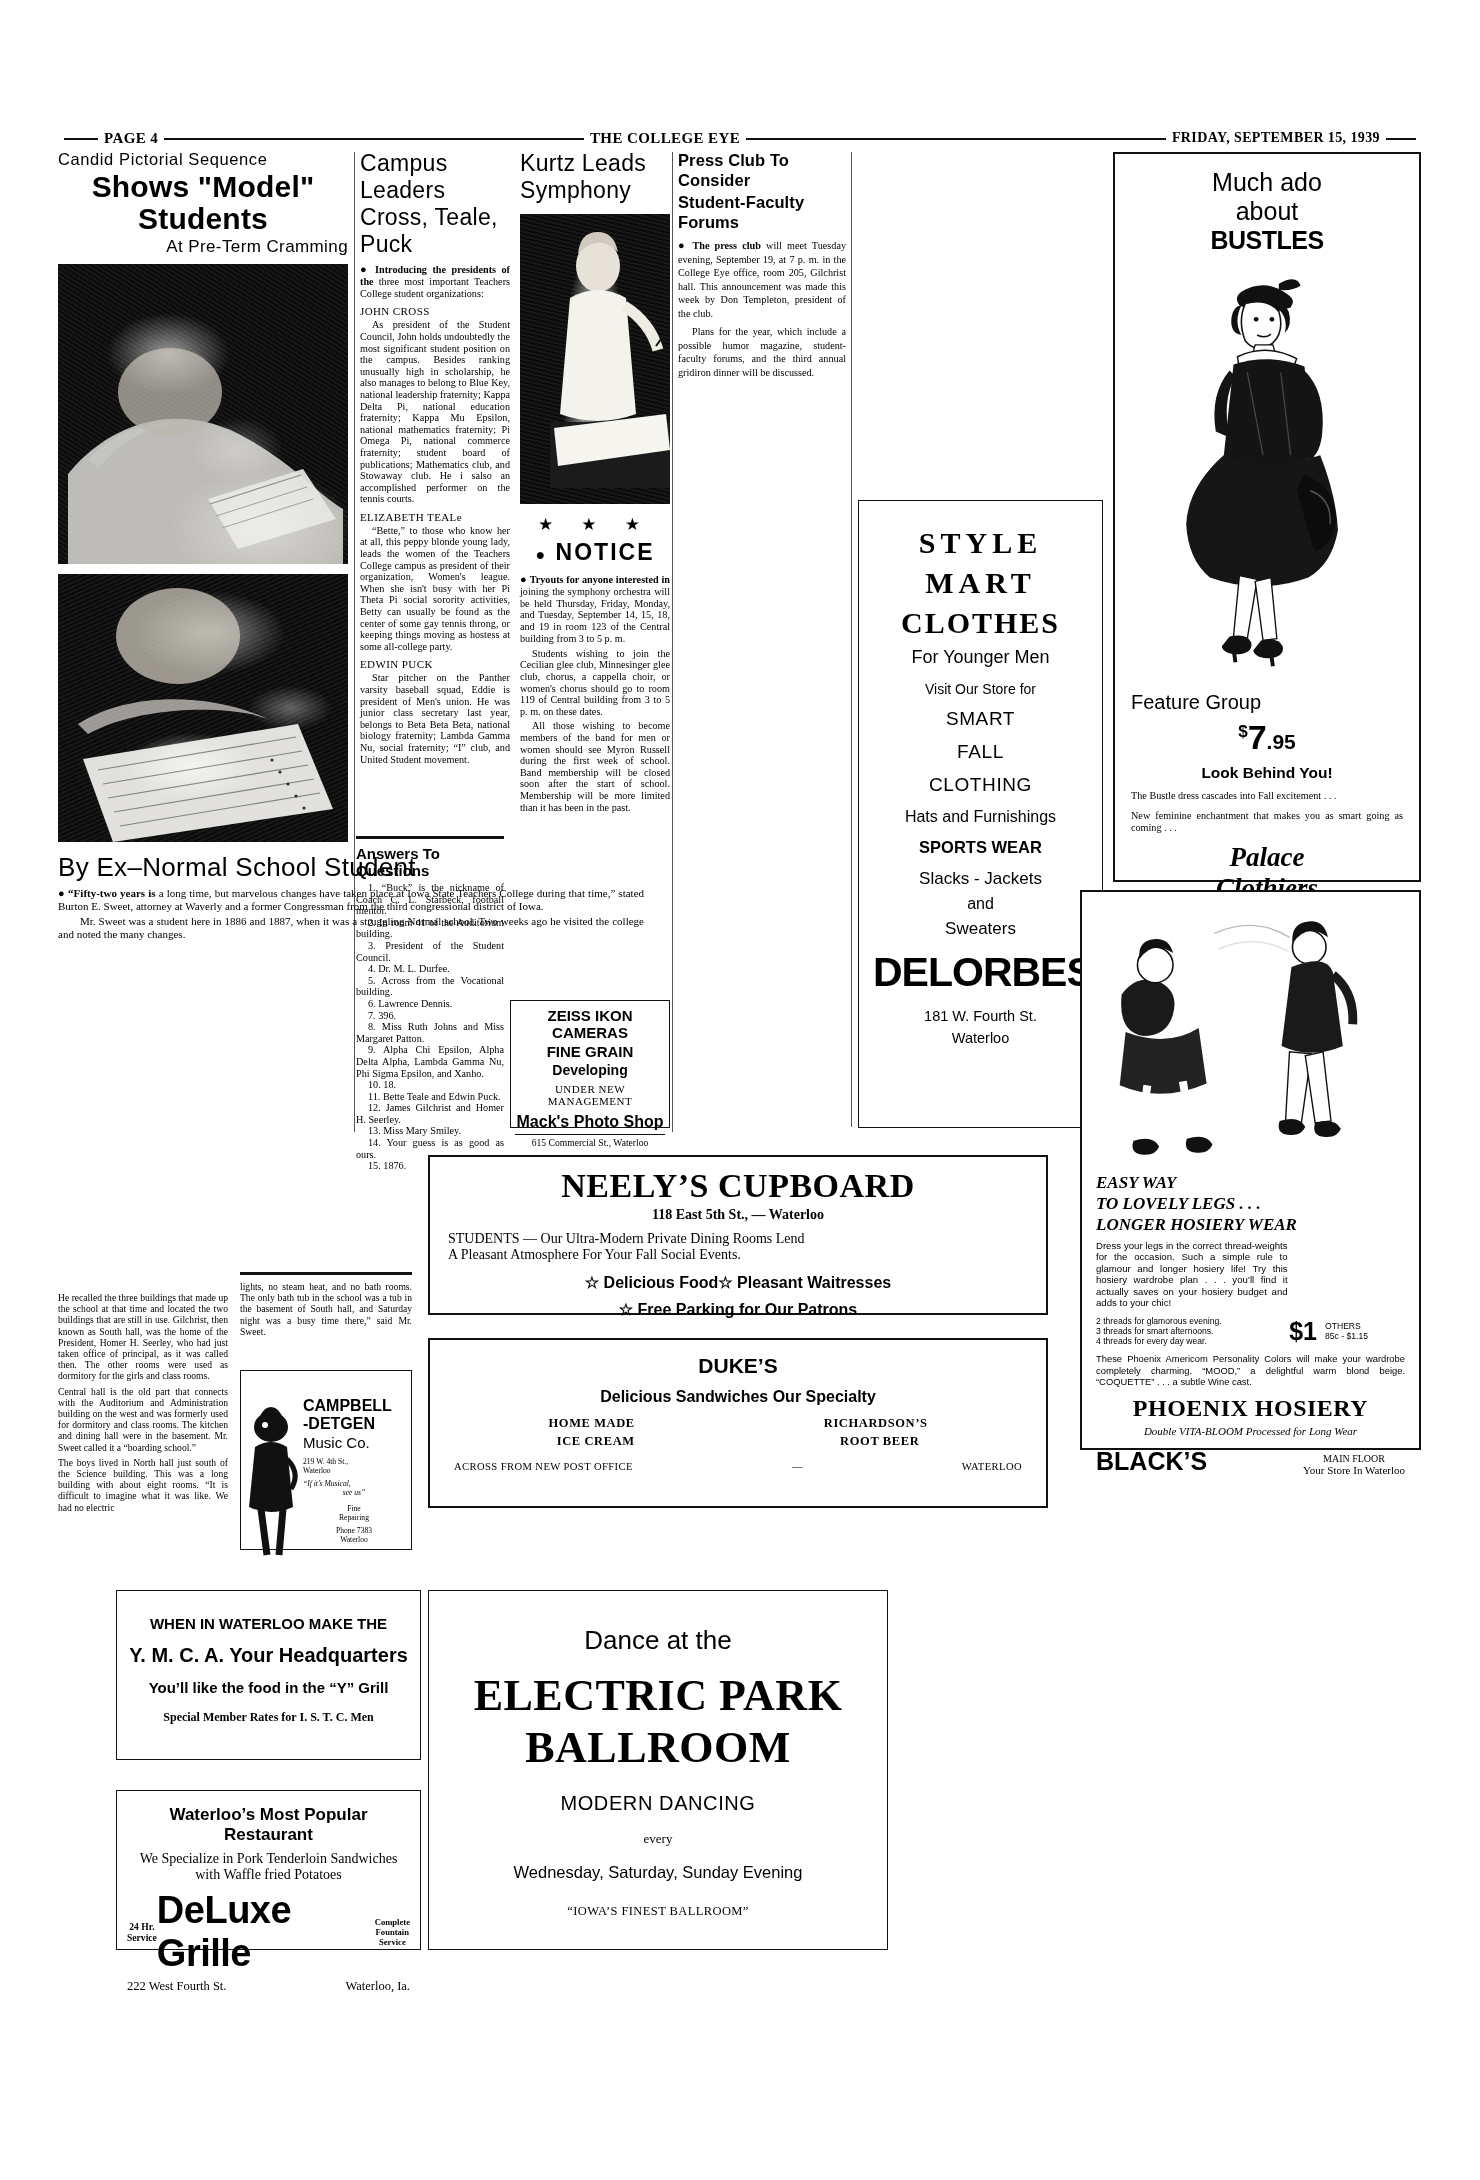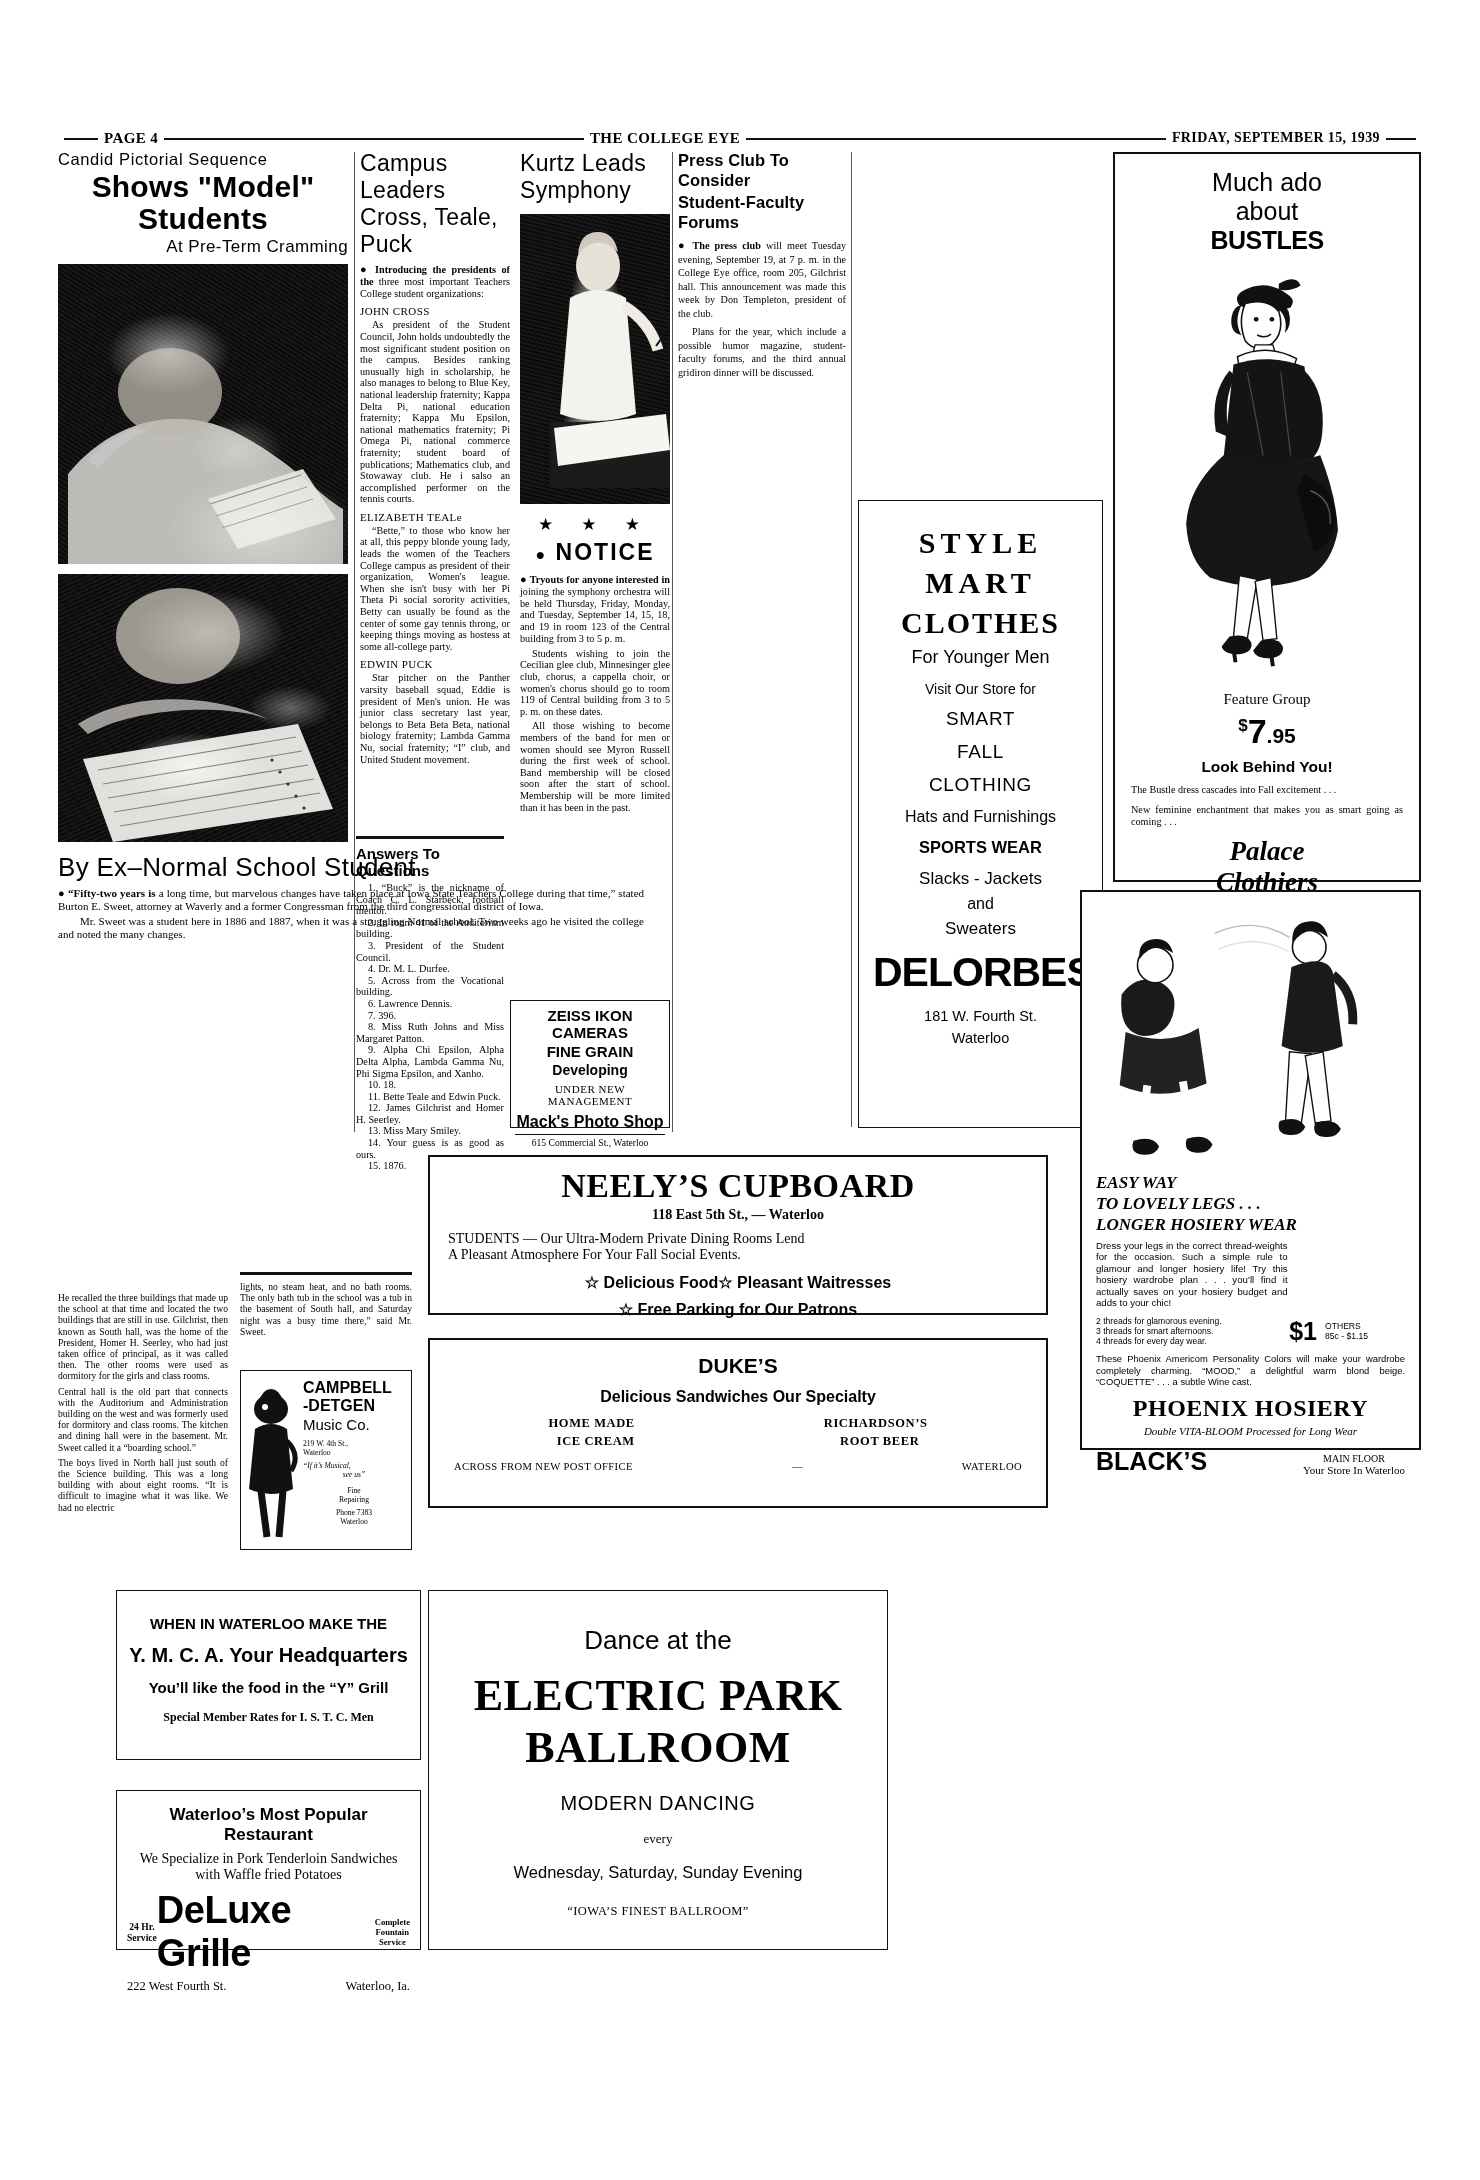--- a/index.html
+++ b/index.html
@@ -96,21 +96,21 @@
   .zeiss { font-family:"Liberation Sans", sans-serif; font-weight:700; font-size:15px; text-align:center; }
   .macks { font-family:"Liberation Sans", sans-serif; font-weight:700; font-size:16px; text-align:center;}
 
   .neely { font-family:"Liberation Serif", serif; font-weight:700; font-size:34px; text-align:center; letter-spacing:.5px;}
   .dukes { font-family:"Liberation Sans", sans-serif; font-weight:700; font-size:21px; text-align:center;}
   .epark { font-family:"Liberation Serif", serif; font-weight:700; font-size:44px; text-align:center; letter-spacing:.5px; line-height:52px;}
   .deluxe{ font-family:"Liberation Sans", sans-serif; font-weight:700; font-size:38px; letter-spacing:-.5px;}
 
   .palace { font-family:"Liberation Serif", serif; font-style:italic; font-weight:700;
             font-size:27px; text-align:center; line-height:31px; }
-  .feat { font-family:Liberation Serif, serif; font-size:15px; text-align:center;}
+  .feat { font-family:Liberation Sans, sans-serif; font-size:20px; text-align:left;}
   .price { font-family:"Liberation Sans", sans-serif; font-weight:700; font-size:34px; text-align:center;}
   .price sup { font-size:17px; vertical-align:super;}
 
   .hosiery-hd { font-family:"Liberation Serif", serif; font-style:italic; font-weight:700;
                 font-size:17px; line-height:21px; }
   .phoenix { font-family:"Liberation Serif", serif; font-weight:700; font-size:24px; text-align:center; letter-spacing:.5px;}
   .blacks { font-family:"Liberation Sans", sans-serif; font-weight:700; font-size:25px; }
 
   .tiny { font-size:8.6px; line-height:10px; font-family:"Liberation Sans", sans-serif;}
   .star { letter-spacing:12px; font-size:17px; }
@@ -188,21 +188,21 @@
     <div class="body-serif" style="font-size:9.6px;line-height:11.2px;">He recalled the three buildings that made up the school at that time and located the two buildings that are still in use. Gilchrist, then known as South hall, was the home of the President, Homer H. Seerley, who had just taken office of principal, as it was called then.  The other rooms were used as dormitory for the girls and class rooms.</div>
     <div class="body-serif" style="font-size:9.6px;line-height:11.2px;margin-top:4px;">Central hall is the old part that connects with the Auditorium and Administration building on the west and was formerly used for dormitory and class rooms. The kitchen and dining hall were in the basement. Mr. Sweet called it a “boarding school.”</div>
     <div class="body-serif" style="font-size:9.6px;line-height:11.2px;margin-top:4px;">The boys lived in North hall just south of the Science building. This was a long building with about eight rooms. “It is difficult to imagine what it was like. We had no electric</div>
   </div>
   <div style="position:absolute; left:182px; top:1272px; width:172px;">
     <hr class="hr-thick" style="margin-top:0">
     <div class="body-serif" style="font-size:9.6px;line-height:11.2px;">lights, no steam heat, and no bath rooms. The only bath tub in the school was a tub in the basement of South hall, and Saturday night was a busy time there,” said Mr. Sweet.</div>
   </div>
 
   <div class="adbox" style="left:182px; top:1370px; width:172px; height:180px; border-width:1px;">
-    <div style="display:flex;height:100%;">
+    <div style="display:flex;height:100%;margin-top:18px;">
       <div style="width:62px;position:relative;">
         <svg viewBox="0 0 62 180" width="62" height="180">
           <ellipse cx="30" cy="38" rx="17" ry="15" fill="#111"></ellipse>
           <path d="M18,30 q12,-10 24,0 q-4,-12 -12,-12 q-8,0 -12,12" fill="#111"></path>
           <circle cx="24" cy="36" r="3" fill="#fff"></circle>
           <path d="M14,58 q16,-10 32,0 l6,60 q-22,10 -44,0 Z" fill="#111"></path>
           <path d="M20,120 l6,46 M42,120 l-4,46" stroke="#111" stroke-width="7" fill="none"></path>
           <path d="M46,70 q14,14 4,30" stroke="#111" stroke-width="5" fill="none"></path>
         </svg>
       </div>

